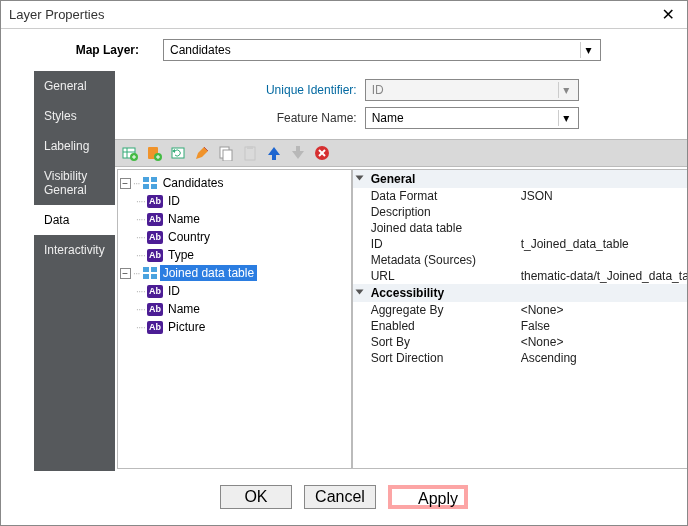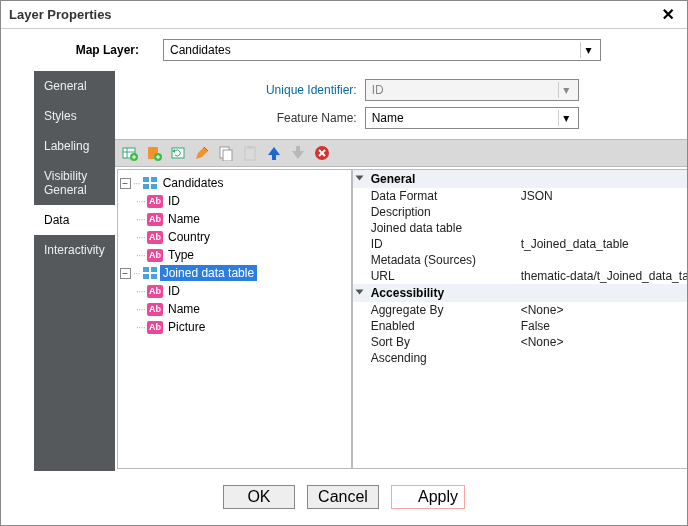--- a/index.html
+++ b/index.html
@@ -13,21 +13,20 @@
     overflow: hidden;
     border: 1px solid #888;
     position: relative;
   }
   .titlebar {
     height: 28px;
     display: flex;
     align-items: center;
     padding: 0 8px;
     border-bottom: 1px solid #ccc;
-    font-weight: bold;
   }
   .titlebar .title { flex: 1; color: #333; font-size: 13px; }
   .close-x { font-size: 16px; cursor: pointer; padding: 0 4px; }
   .maplayer-row {
     display: flex;
     align-items: center;
     padding: 10px 8px 10px 8px;
     gap: 24px;
   }
   .maplayer-row label { font-weight: bold; text-align: right; width: 130px; }
@@ -139,21 +138,21 @@
     background:
       linear-gradient(#4aa3df,#4aa3df),
       linear-gradient(#4aa3df,#4aa3df),
       linear-gradient(#4aa3df,#4aa3df),
       linear-gradient(#4aa3df,#4aa3df);
     background-size: 6px 5px;
     background-position: 0 0, 8px 0, 0 7px, 8px 7px;
     background-repeat:no-repeat;
   }
   .ab-icon {
-    width:16px;height:13px;background:#ec4899;border-radius:2px;
+    width:16px;height:13px;background:#4c1d95;border-radius:2px;
     color:#fff;font-size:9px;font-weight:bold;line-height:13px;text-align:center;
   }
   .node-label { padding:1px 3px; }
   .node-label.selected { background:#2b7de1; color:#fff; }
   .prop-group {
     background:#eef2f6;
     font-weight:bold;
     padding:2px 4px 2px 18px;
     position:relative;
   }
@@ -167,21 +166,21 @@
   .prop-row .v { flex:1; color:#222; white-space:nowrap; overflow:hidden; }
   .buttons {
     display:flex; justify-content:center; gap:12px;
     padding: 14px 0;
   }
   .btn {
     min-width:72px; height:24px;
     border:1px solid #888; background:#eee;
     cursor:pointer; font-size:16px;
   }
-  .btn.primary { border:1px solid #fca5a5; background:#fff;padding-left:26px; }
+  .btn.primary { border:4px solid #fca5a5; background:#fff;padding-left:26px; }
   svg { display:block; }
 </style>
 </head>
 <body>
 
 <div class="titlebar">
   <div class="title">Layer Properties</div>
   <div class="close-x">✕</div>
 </div>
 
@@ -394,20 +393,21 @@
           </div>
         <div class="prop-row">
             <span class="k">Enabled</span>
             <span class="v">False</span>
           </div>
         <div class="prop-row">
             <span class="k">Sort By</span>
             <span class="v">&lt;None&gt;</span>
           </div>
         <div class="prop-row">
+            <span class="k">Sort Direction</span>
             <span class="v">Ascending</span>
           </div>
       </div>
     </div>
   </div>
 </div>
 
 <div class="buttons">
   <button class="btn">OK</button>
   <button class="btn">Cancel</button>

